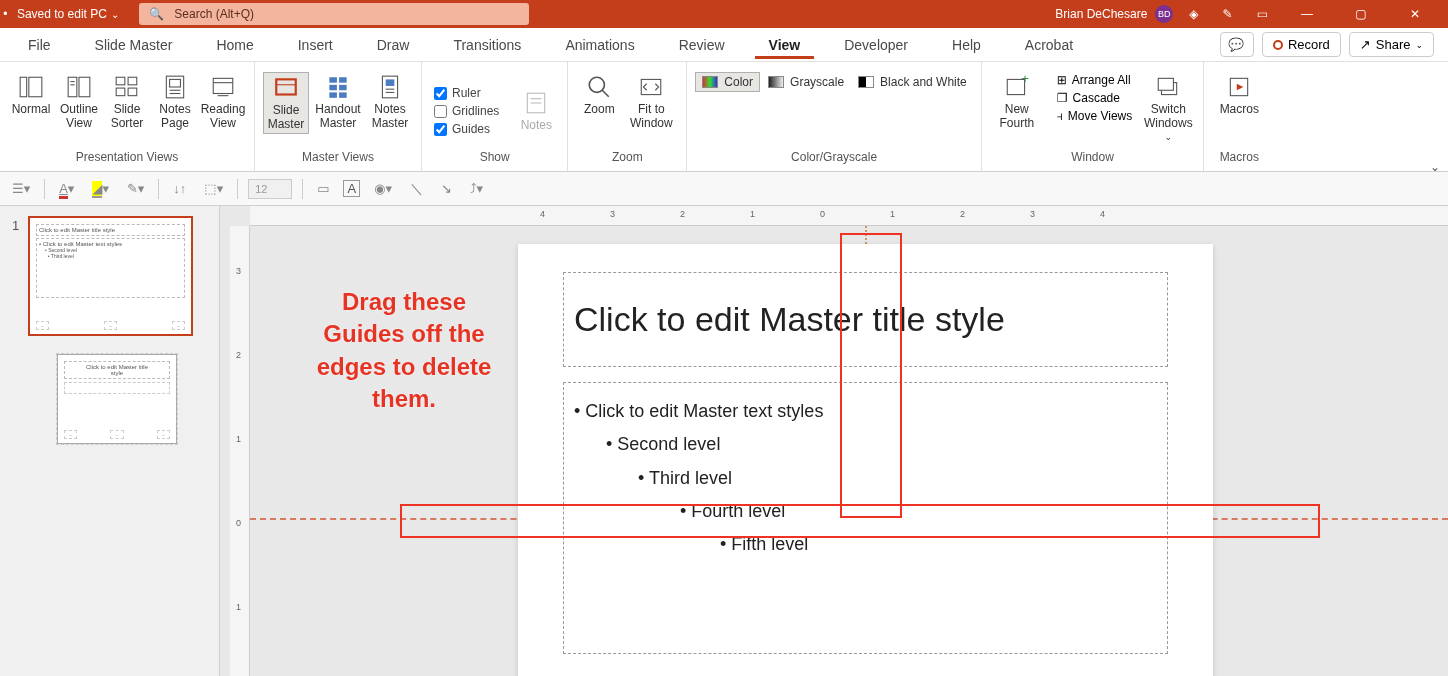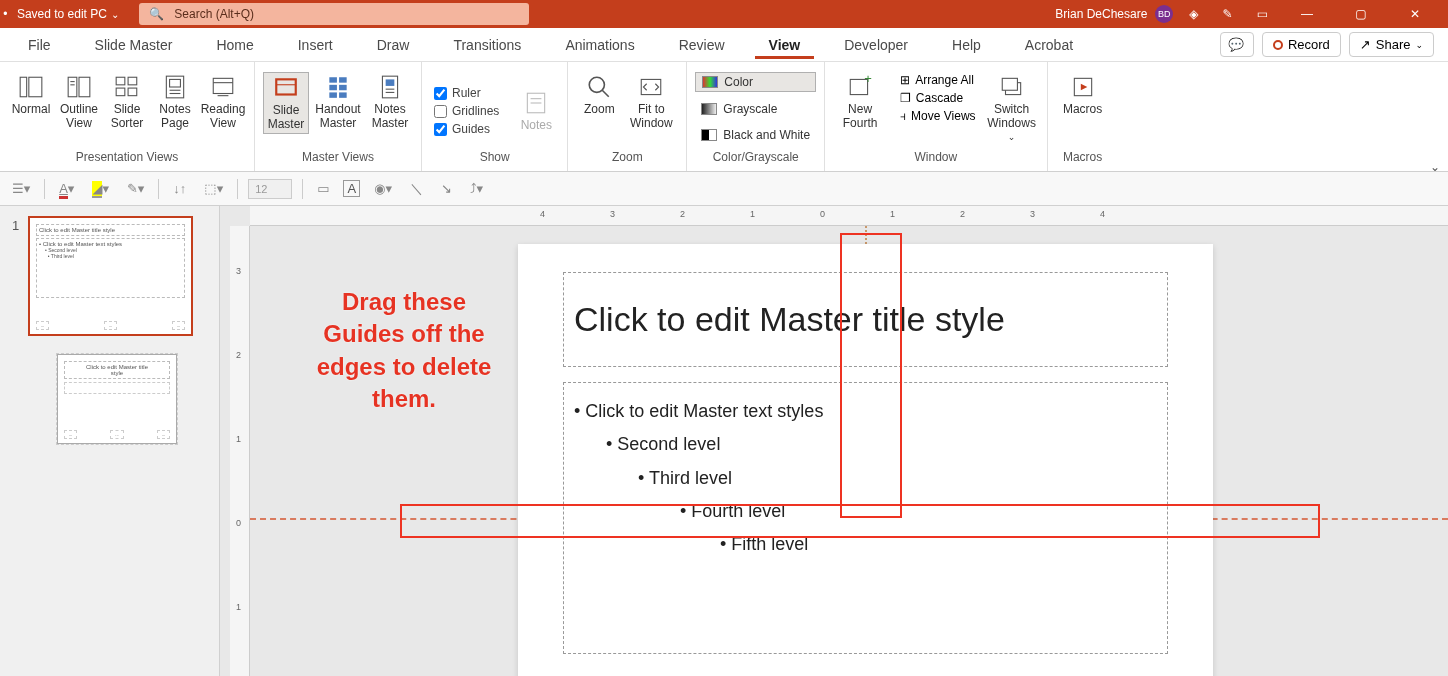--- a/index.html
+++ b/index.html
@@ -30,21 +30,21 @@
 .rgroup { border-right: 1px solid #e0e0e0; display: flex; flex-direction: column; align-items: center; padding: 4px 8px; }
 .rgroup .icons { flex: 1; display: flex; align-items: flex-start; gap: 2px; padding-top: 6px; }
 .rgroup .glabel { font-size: 12px; color: #555; padding-bottom: 3px; }
 .rbig { display: flex; flex-direction: column; align-items: center; width: 54px; text-align: center; font-size: 12px; color: #333; gap: 2px; cursor: pointer; padding: 2px 1px; }
 .rbig.narrow { width: 46px; }
 .rbig svg, .rbig .ico { width: 30px; height: 26px; }
 .rbig.selected { background: #e8e6e3; border: 1px solid #b0b0b0; }
 .checks { display: flex; flex-direction: column; gap: 4px; font-size: 12px; color: #444; padding-left: 4px; }
 .checks label { display: flex; align-items: center; gap: 5px; }
 .checks input { width: 13px; height: 13px; }
-.color-btns { display: flex; flex-direction: column; gap: 8px; font-size: 12px; color: #333; }
+.color-btns { display: flex; gap: 2px; font-size: 12px; color: #333; }
 .color-btns .cbtn { display: flex; align-items: center; gap: 6px; padding: 2px 6px; cursor: pointer; }
 .color-btns .cbtn.sel { background: #e8e6e3; border: 1px solid #b0b0b0; }
 .color-sw { width: 16px; height: 12px; border: 1px solid #888; }
 .wingroup { display: flex; flex-direction: column; gap: 2px; font-size: 12px; padding-left: 4px; }
 .wingroup .witem { display: flex; align-items: center; gap: 5px; cursor: pointer; padding: 1px 3px; }
 .chevron-expand { position: absolute; right: 8px; top: 160px; font-size: 12px; color: #555; }
 
 
 .toolbar2 { height: 34px; background: #f8f8f8; border-bottom: 1px solid #d0d0d0; display: flex; align-items: center; padding-left: 8px; gap: 10px; color: #888; font-size: 13px; }
 .toolbar2 .t2item { padding: 2px 4px; }

